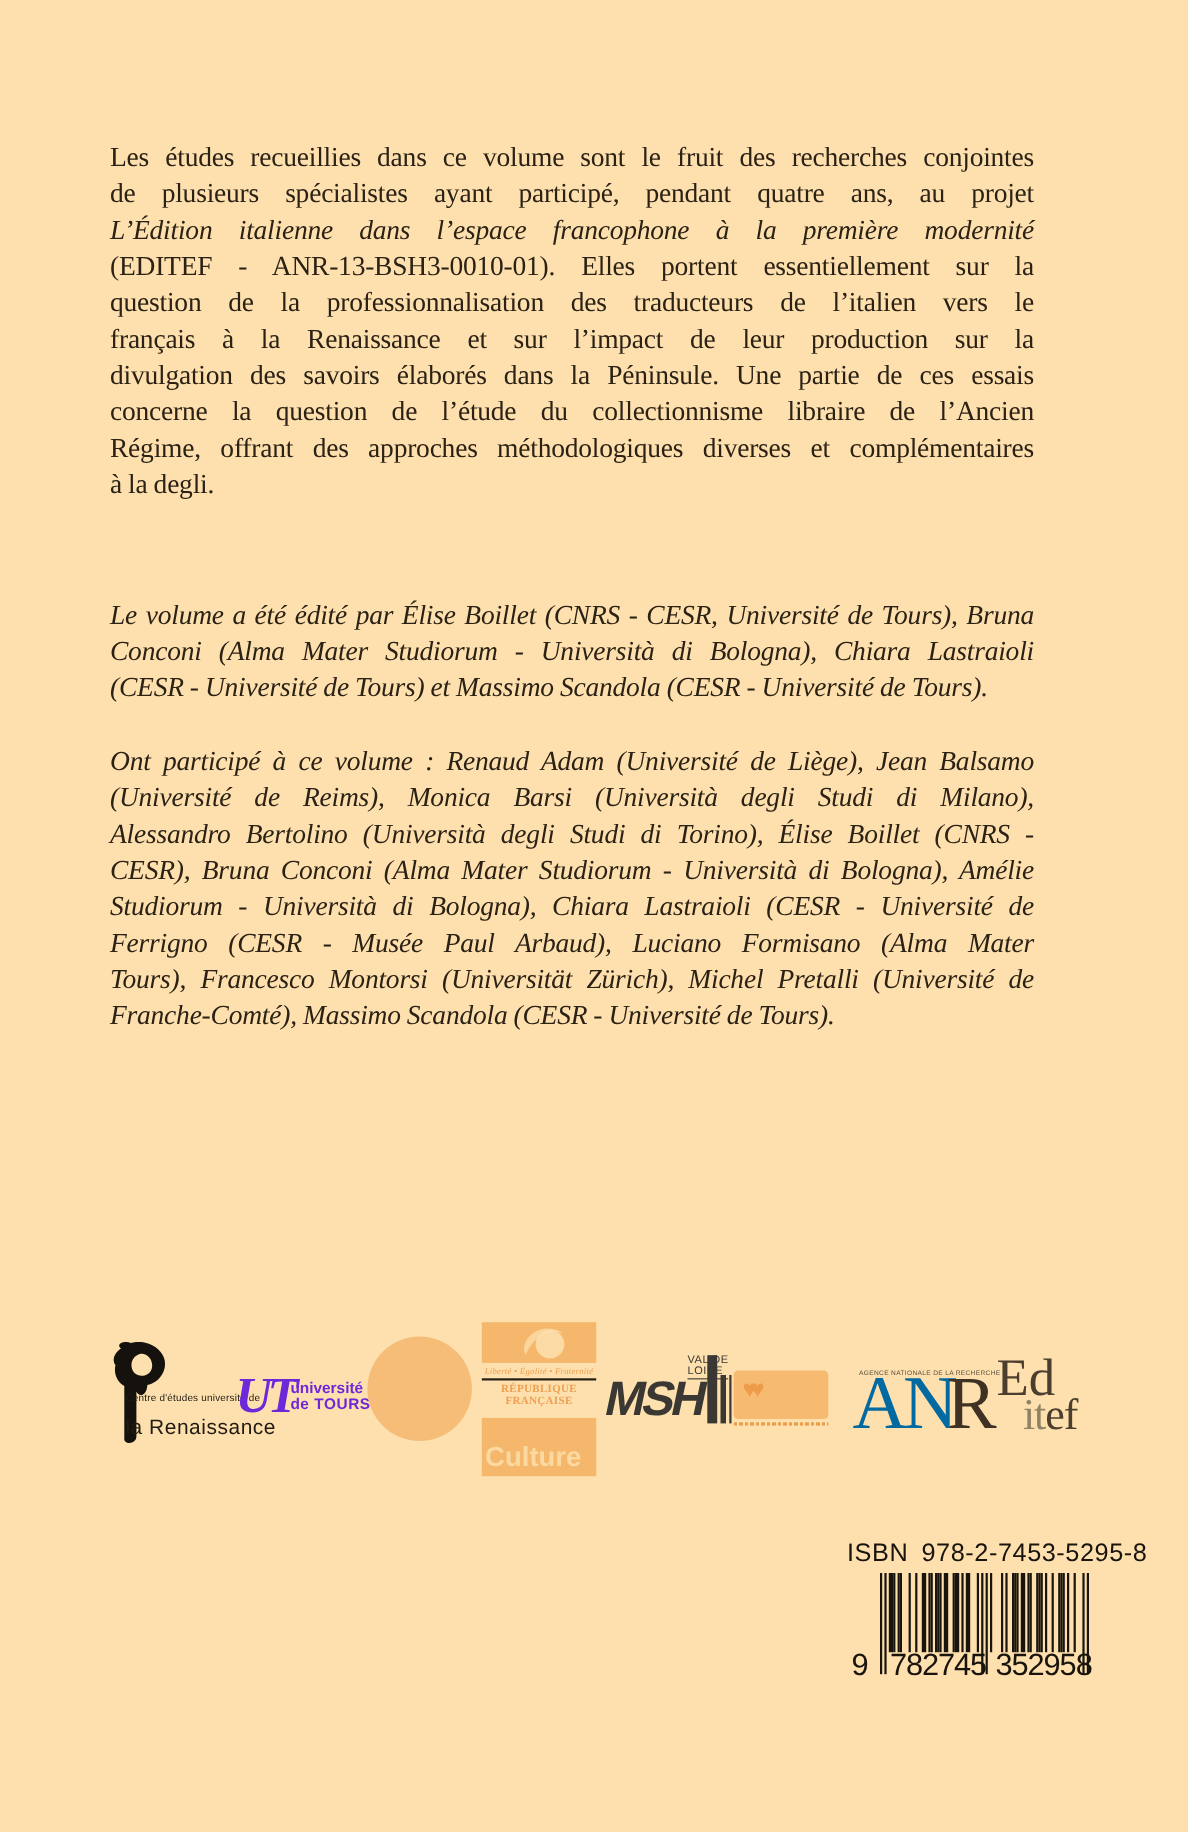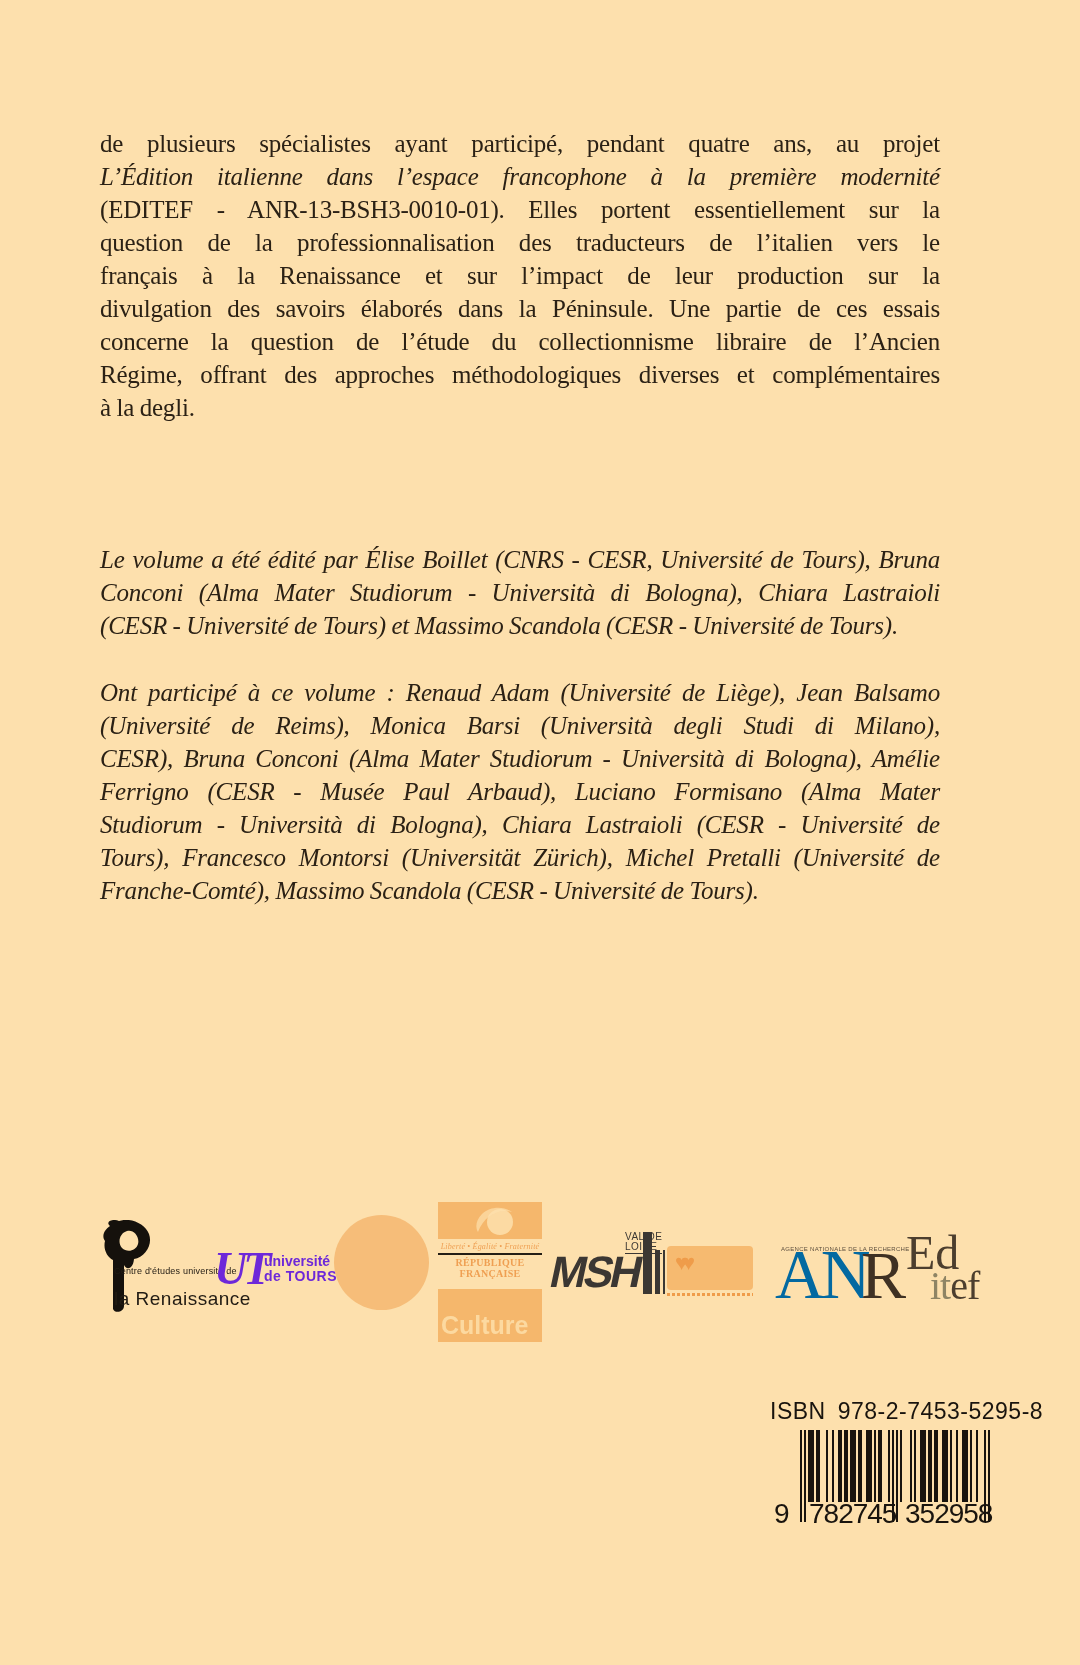--- a/index.html
+++ b/index.html
@@ -85,43 +85,45 @@
   .ean-digits .d1{left:-26px;}
   .ean-digits .d2{left:9px;}
   .ean-digits .d3{left:105px;}
 </style>
 </head>
 <body>
 
 <div class="cover">
 
   <div class="para" style="top:127px">
+      <div class="jline">Les études recueillies dans ce volume sont le fruit des recherches conjointes</div>
       <div class="jline">de plusieurs spécialistes ayant participé, pendant quatre ans, au projet</div>
       <div class="jline ital">L’Édition italienne dans l’espace francophone à la première modernité</div>
       <div class="jline">(EDITEF - ANR-13-BSH3-0010-01). Elles portent essentiellement sur la</div>
       <div class="jline">question de la professionnalisation des traducteurs de l’italien vers le</div>
       <div class="jline">français à la Renaissance et sur l’impact de leur production sur la</div>
       <div class="jline">divulgation des savoirs élaborés dans la Péninsule. Une partie de ces essais</div>
       <div class="jline">concerne la question de l’étude du collectionnisme libraire de l’Ancien</div>
       <div class="jline">Régime, offrant des approches méthodologiques diverses et complémentaires</div>
       <div class="jline last">à la degli.</div>
     </div>
 
   <div class="para it" style="top:543px">
       <div class="jline">Le volume a été édité par Élise Boillet (CNRS - CESR, Université de Tours), Bruna</div>
       <div class="jline">Conconi (Alma Mater Studiorum - Università di Bologna), Chiara Lastraioli</div>
       <div class="jline last">(CESR - Université de Tours) et Massimo Scandola (CESR - Université de Tours).</div>
     </div>
 
   <div class="para it" style="top:676px">
       <div class="jline">Ont participé à ce volume : Renaud Adam (Université de Liège), Jean Balsamo</div>
       <div class="jline">(Université de Reims), Monica Barsi (Università degli Studi di Milano),</div>
+      <div class="jline">Alessandro Bertolino (Università degli Studi di Torino), Élise Boillet (CNRS -</div>
       <div class="jline">CESR), Bruna Conconi (Alma Mater Studiorum - Università di Bologna), Amélie</div>
+      <div class="jline">Studiorum - Università di Bologna), Chiara Lastraioli (CESR - Université de</div>
       <div class="jline">Ferrigno (CESR - Musée Paul Arbaud), Luciano Formisano (Alma Mater</div>
-      <div class="jline">Studiorum - Università di Bologna), Chiara Lastraioli (CESR - Université de</div>
       <div class="jline">Tours), Francesco Montorsi (Universität Zürich), Michel Pretalli (Université de</div>
       <div class="jline last">Franche-Comté), Massimo Scandola (CESR - Université de Tours).</div>
     </div>
 
   <div class="logo cesr">
     <svg width="58" height="96" viewBox="0 0 58 96">
       <path fill="#15110c" fill-rule="evenodd" d="M14,6 C9,2 16,-2 23,1 C35,-3 49,4 53,14 C57,25 49,37 38,39 C37,50 30,50 28,45 L28,86 C28,92 19,94 17,89 L17,40 C11,37 7,29 9,21 C5,16 9,9 14,6 Z
            M31,11 C24,13 21,22 26,28 C31,33 40,31 42,24 C44,16 37,9 31,11 Z"></path>
     </svg>
     <div class="cesr-text">

